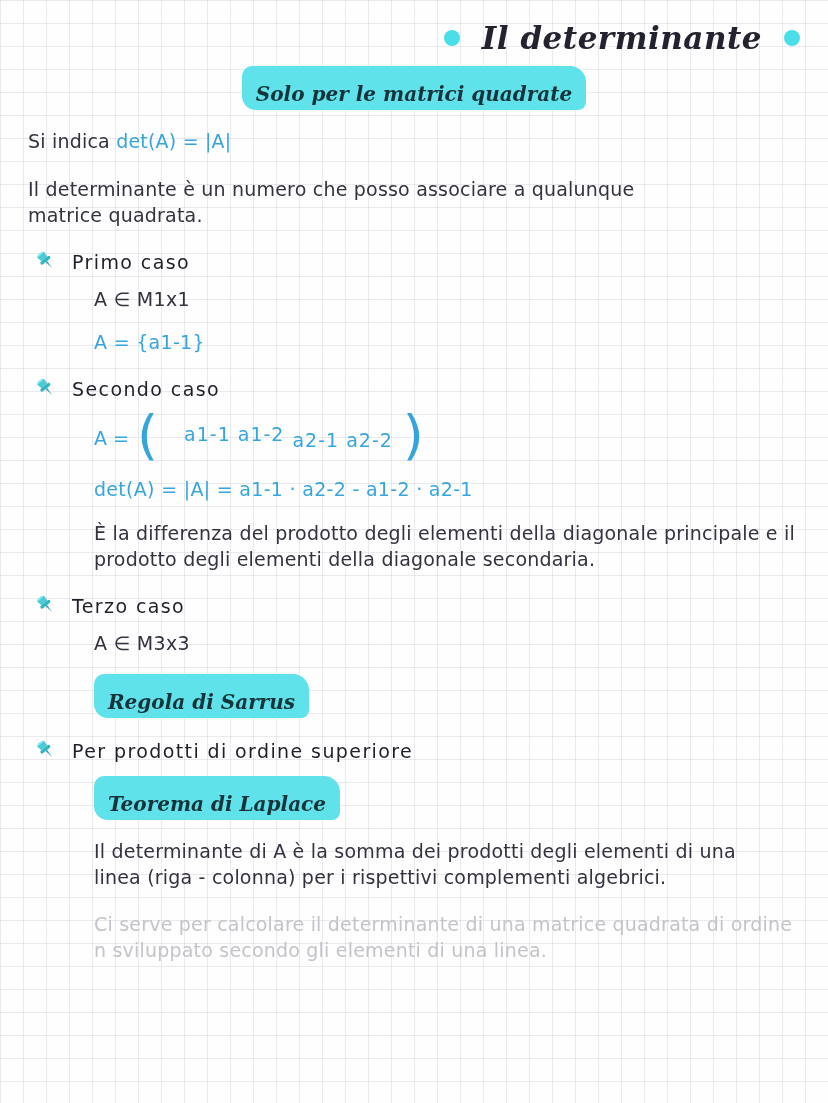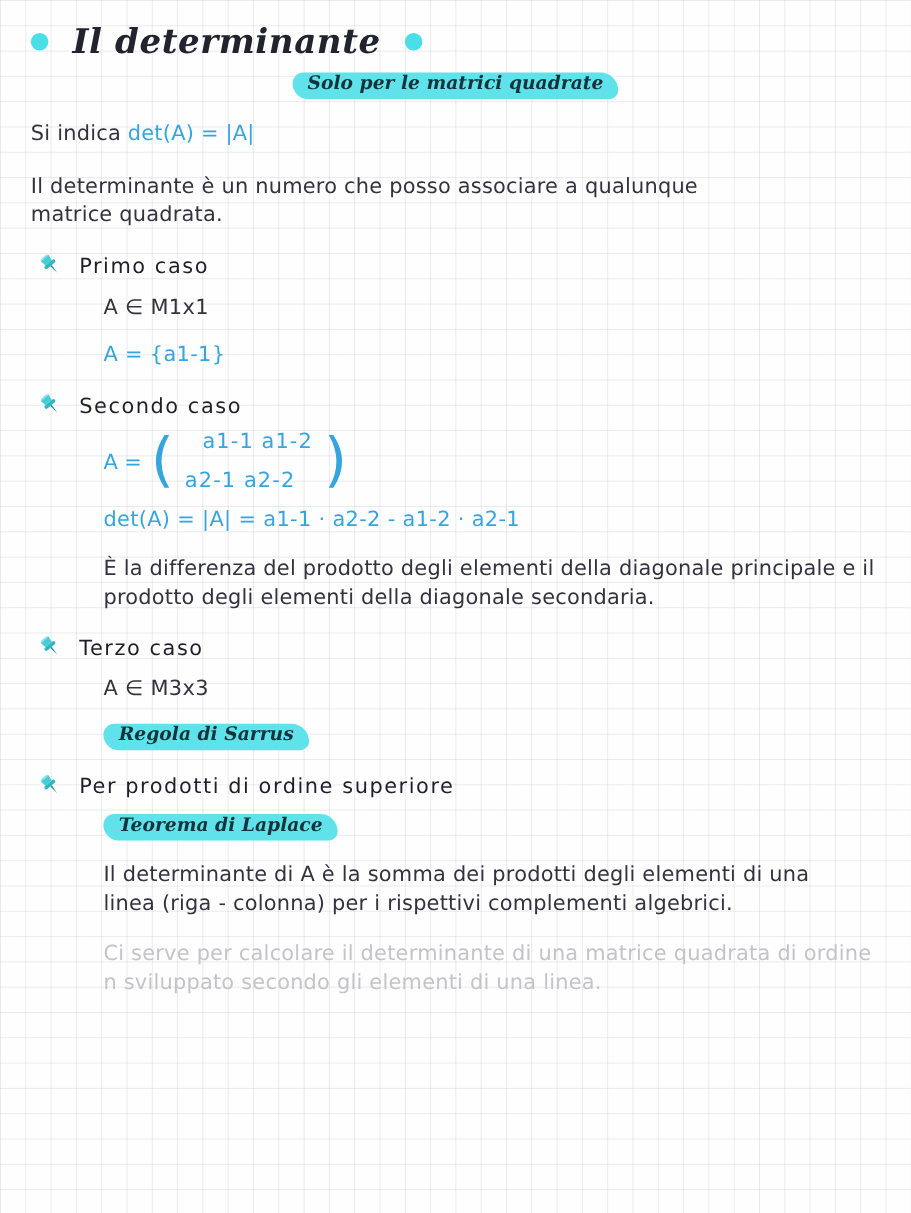--- a/index.html
+++ b/index.html
@@ -24,21 +24,21 @@
     background-color:#fefefe;
     background-image:
       linear-gradient(to right, rgba(165,165,180,0.22) 1px, transparent 1px),
       linear-gradient(to bottom, rgba(165,165,180,0.22) 1px, transparent 1px);
     background-size:23px 23px;
     padding:16px 28px 0 28px;
   }
   .title-row{
     display:flex;
     align-items:center;
-    justify-content:flex-start;
+    justify-content:flex-end;
     gap:22px;
     margin-top:4px;
   }
   .dot{
     width:16px;height:16px;border-radius:50%;
     background:#4adfe8;
   }
   .title{
     font-family:"DejaVu Serif", serif;
     font-style:italic;
@@ -50,23 +50,23 @@
   .subtitle-row{
     text-align:center;
     margin-top:10px;
   }
   .highlight{
     display:inline-block;
     background:var(--highlight);
     font-family:"DejaVu Serif", serif;
     font-style:italic;
     font-weight:bold;
-    font-size:17px;
+    font-size:20px;
     color:#14333b;
-    padding:0 14px 4px;
+    padding:16px 14px 4px;
     border-radius:10px 16px 8px 14px;
   }
   .body-text{
     font-size:19px;
     line-height:1.38;
     letter-spacing:0.2px;
   }
   .intro{
     margin-top:22px;
     max-width:660px;
@@ -115,21 +115,20 @@
   .matrix-lhs{ margin-right:4px; }
   .paren{
     font-size:54px;
     font-weight:normal;
     line-height:0.9;
     color:var(--accent-blue);
     transform:translateY(-2px);
   }
   .matrix-rows{
     display:flex;
-    flex-direction:column;
     gap:8px;
     padding:0 6px;
   }
   .mrow{ letter-spacing:1px; }
   .mrow.r1{ margin-left:16px; transform:translateY(-4px); }
   .mrow.r2{ transform:translateY(2px); }
   .explanation{ max-width:720px; margin-top:4px; }
   .laplace-paragraph{ max-width:690px; margin-bottom:20px; }
   .gray-note{ max-width:710px; margin-top:8px; }
   .inline-highlight-row{ margin:4px 0 18px 0; }

